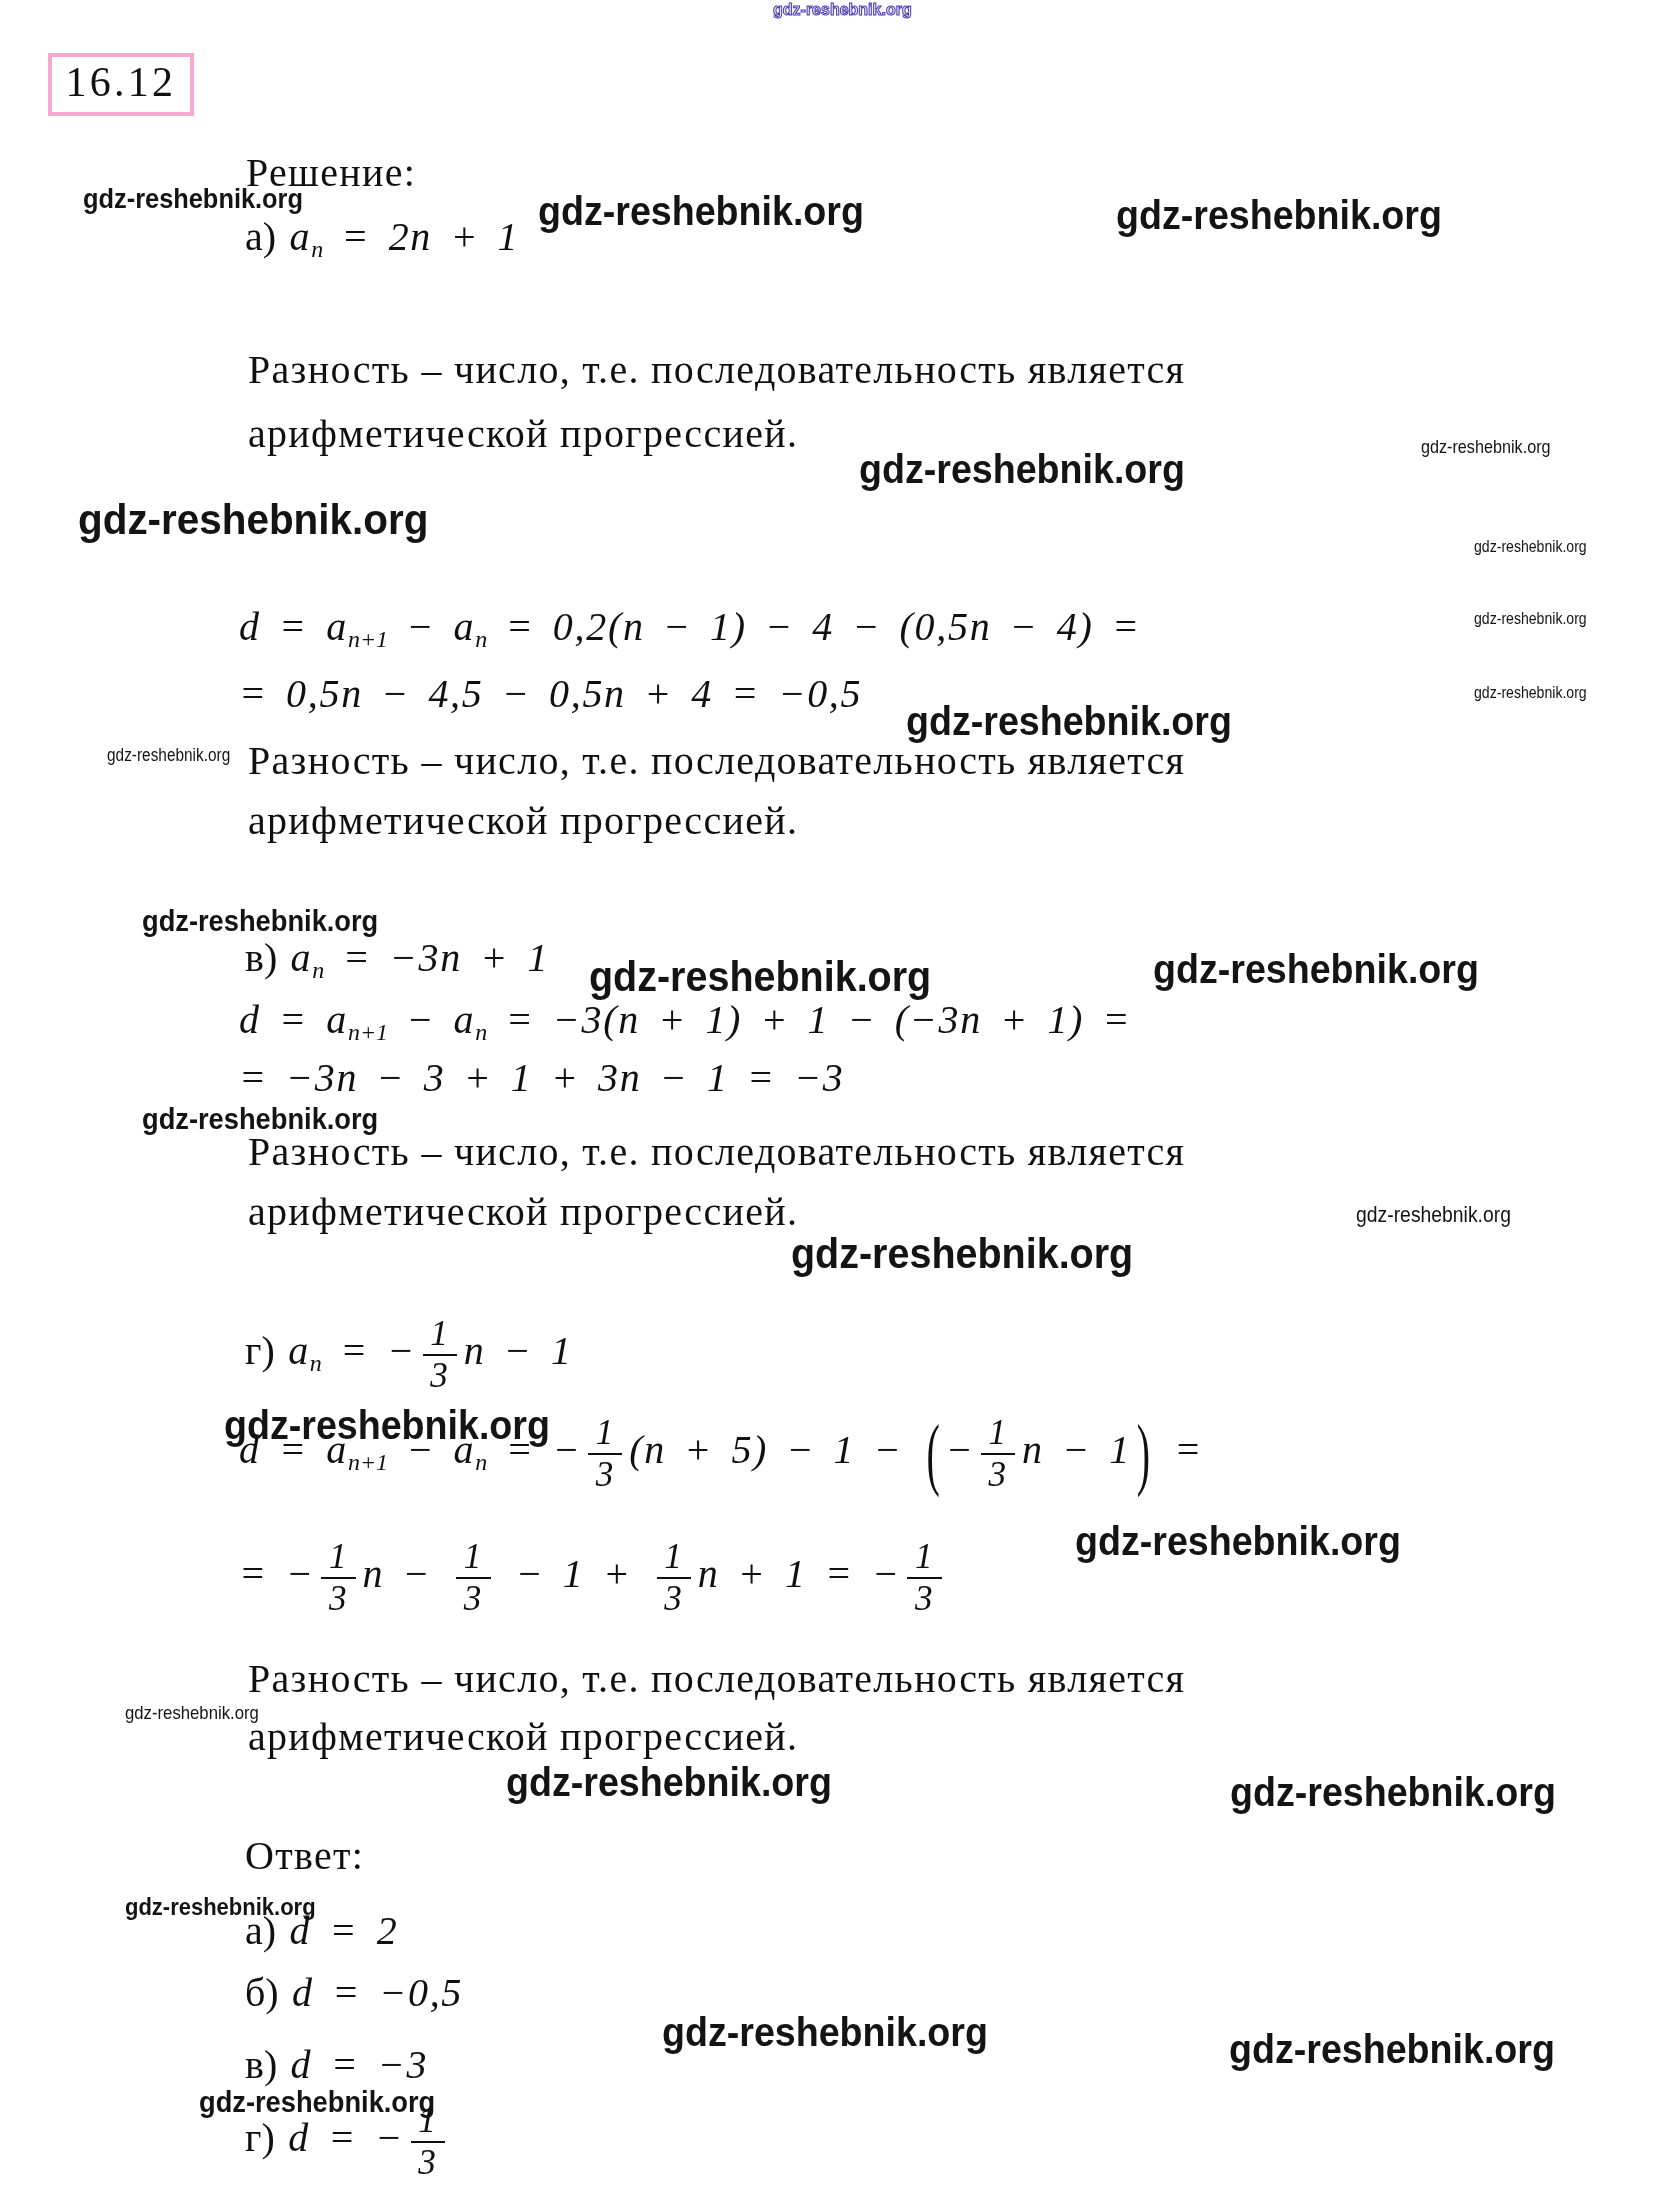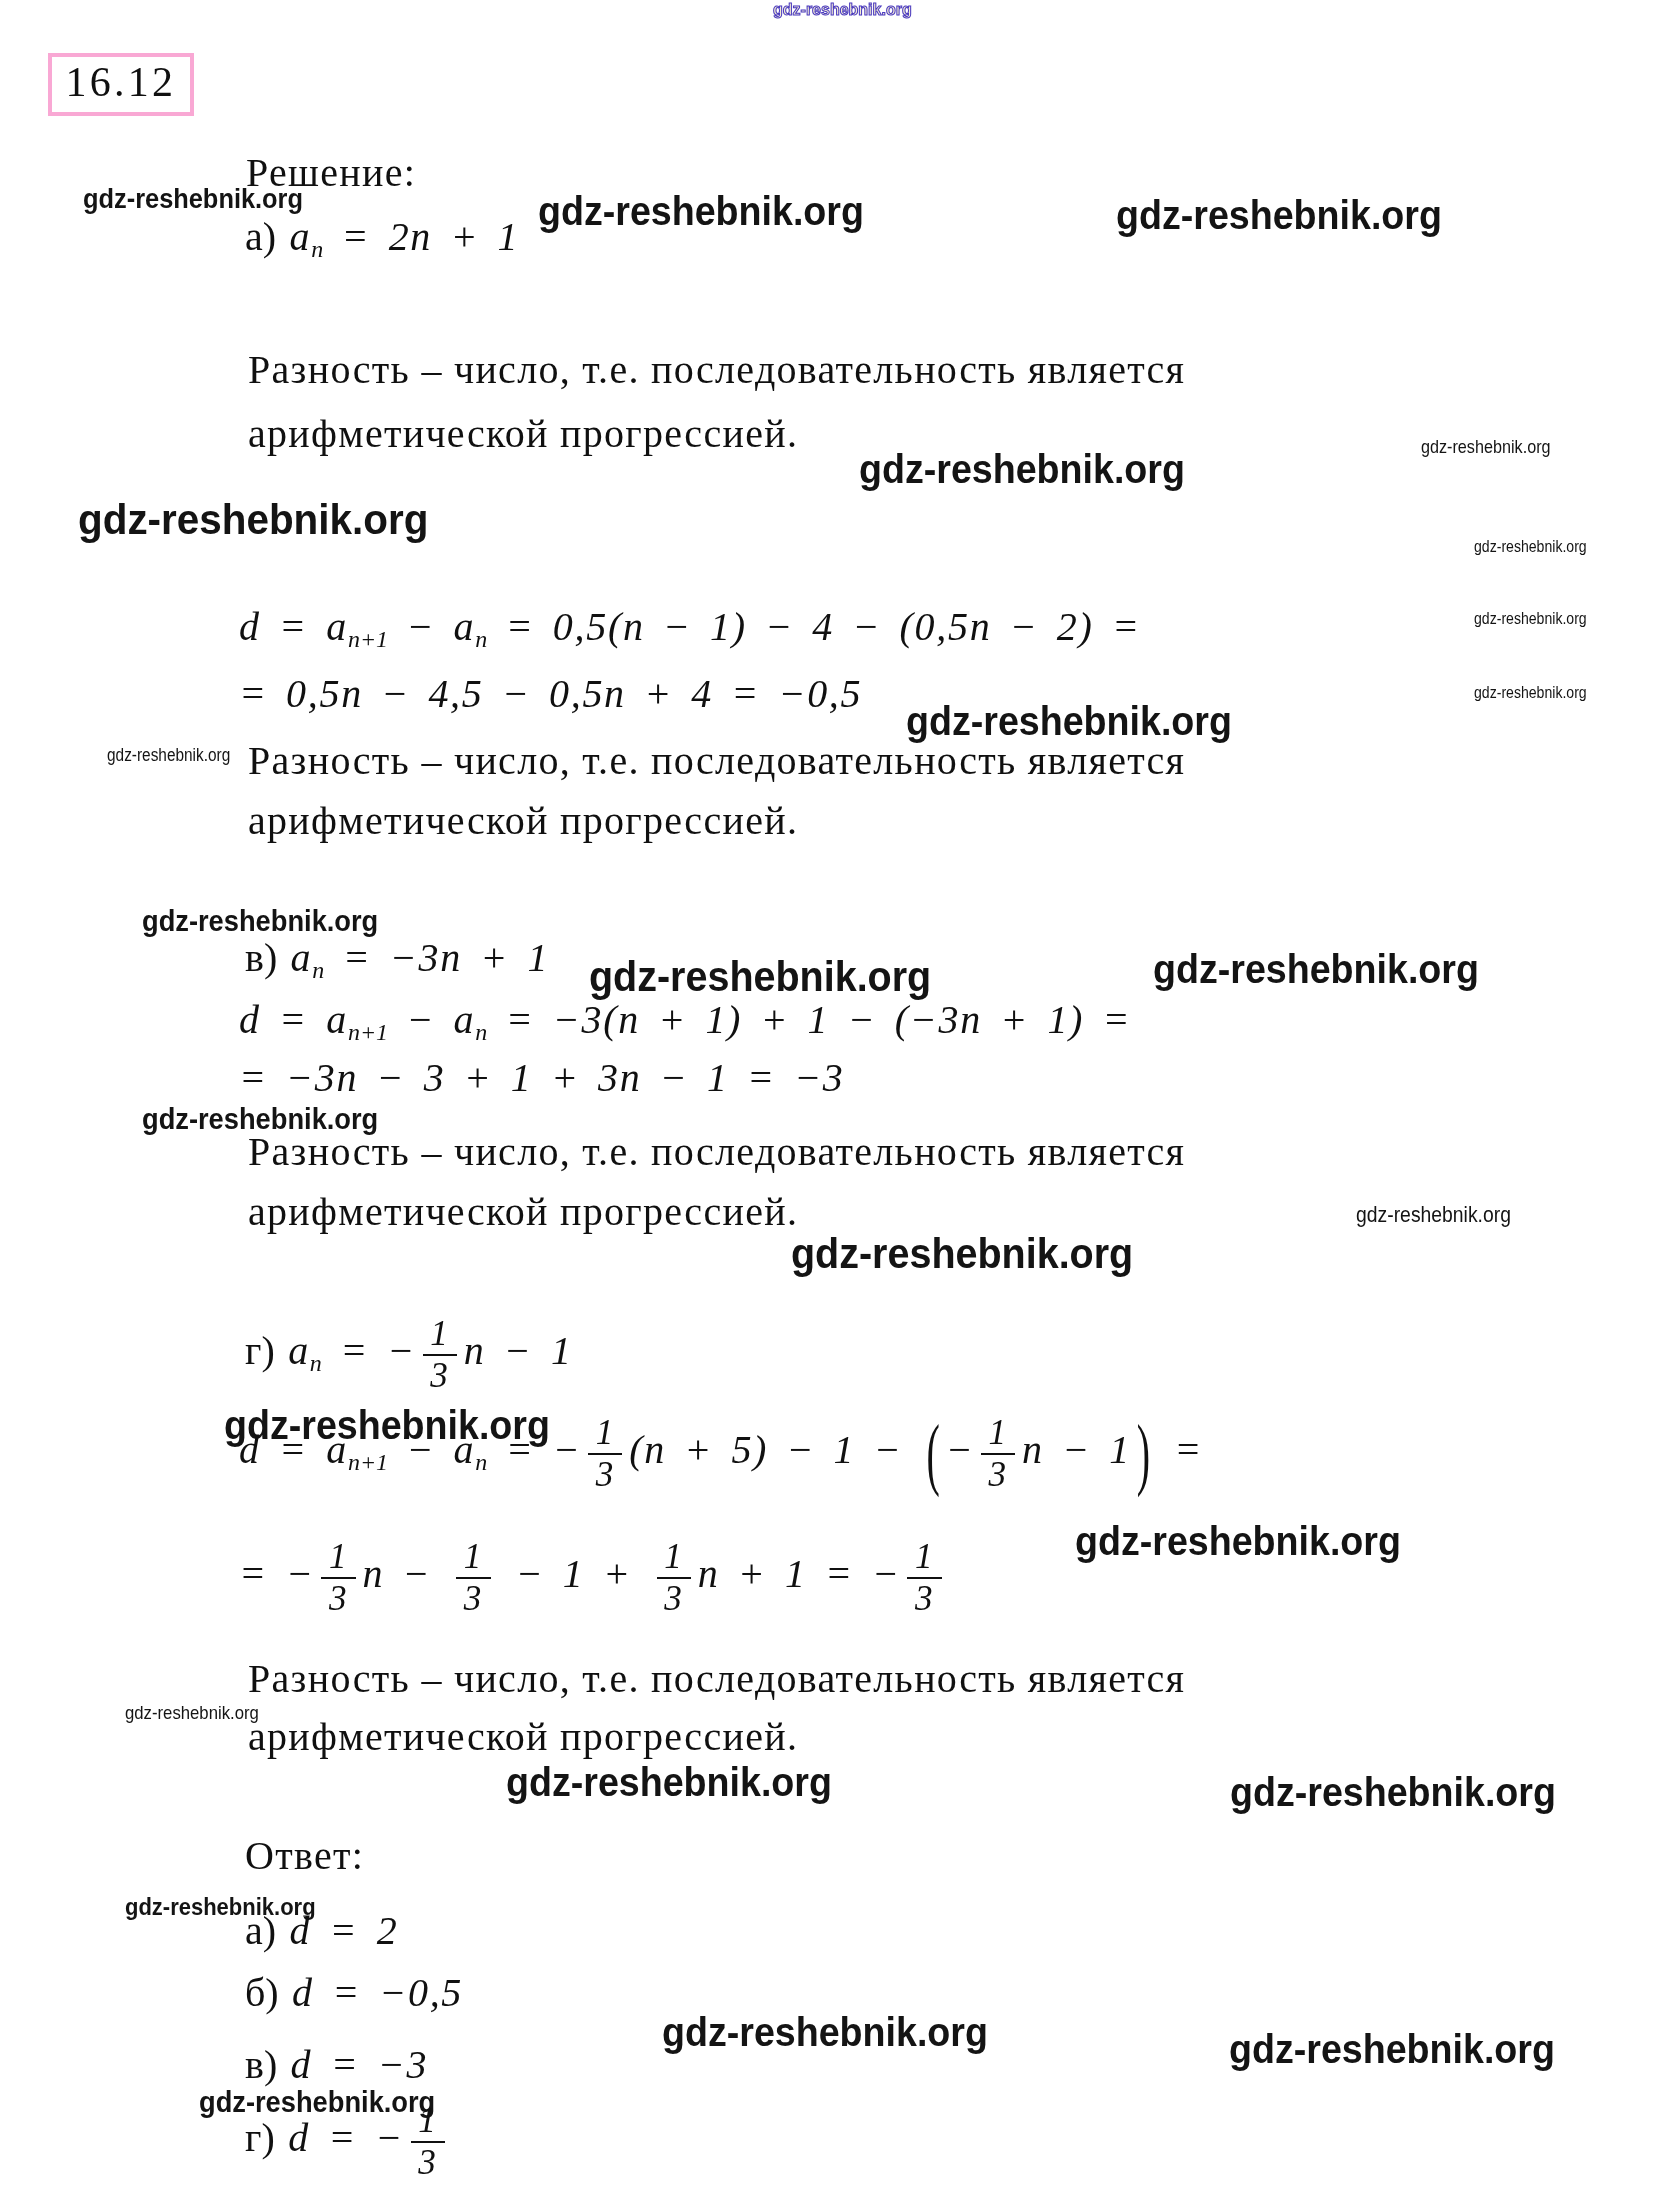--- a/index.html
+++ b/index.html
@@ -64,21 +64,21 @@
   <div id="problem-box">16.12</div>
   <div class="abs serif" style="left:246px;top:150px">Решение:</div>
 
   <div class="abs math" style="left:245px;top:214px">
     <span class="lbl">а)</span><span>a</span><sub>n</sub><span> = 2n + 1</span>
   </div>
   <div class="abs serif" style="left:248px;top:347px">Разность – число, т.е. последовательность является</div>
   <div class="abs serif" style="left:248px;top:411px">арифметической прогрессией.</div>
 
   <div class="abs math" style="left:239px;top:604px">
-    <span>d = a</span><sub>n+1</sub><span> − a</span><sub>n</sub><span> = 0,5(n − 1) − 4 − (0,5n − 2) =</span>
+    <span>d = a</span><sub>n+1</sub><span> − a</span><sub>n</sub><span> = 0,2(n − 1) − 4 − (0,5n − 4) =</span>
   </div>
   <div class="abs math" style="left:239px;top:671px">= 0,5n − 4,5 − 0,5n + 4 = −0,5</div>
   <div class="abs serif" style="left:248px;top:738px">Разность – число, т.е. последовательность является</div>
   <div class="abs serif" style="left:248px;top:798px">арифметической прогрессией.</div>
 
   <div class="abs math" style="left:245px;top:935px">
     <span class="lbl">в)</span><span>a</span><sub>n</sub><span> = −3n + 1</span>
   </div>
   <div class="abs math" style="left:239px;top:997px">
     <span>d = a</span><sub>n+1</sub><span> − a</span><sub>n</sub><span> = −3(n + 1) + 1 − (−3n + 1) =</span>

